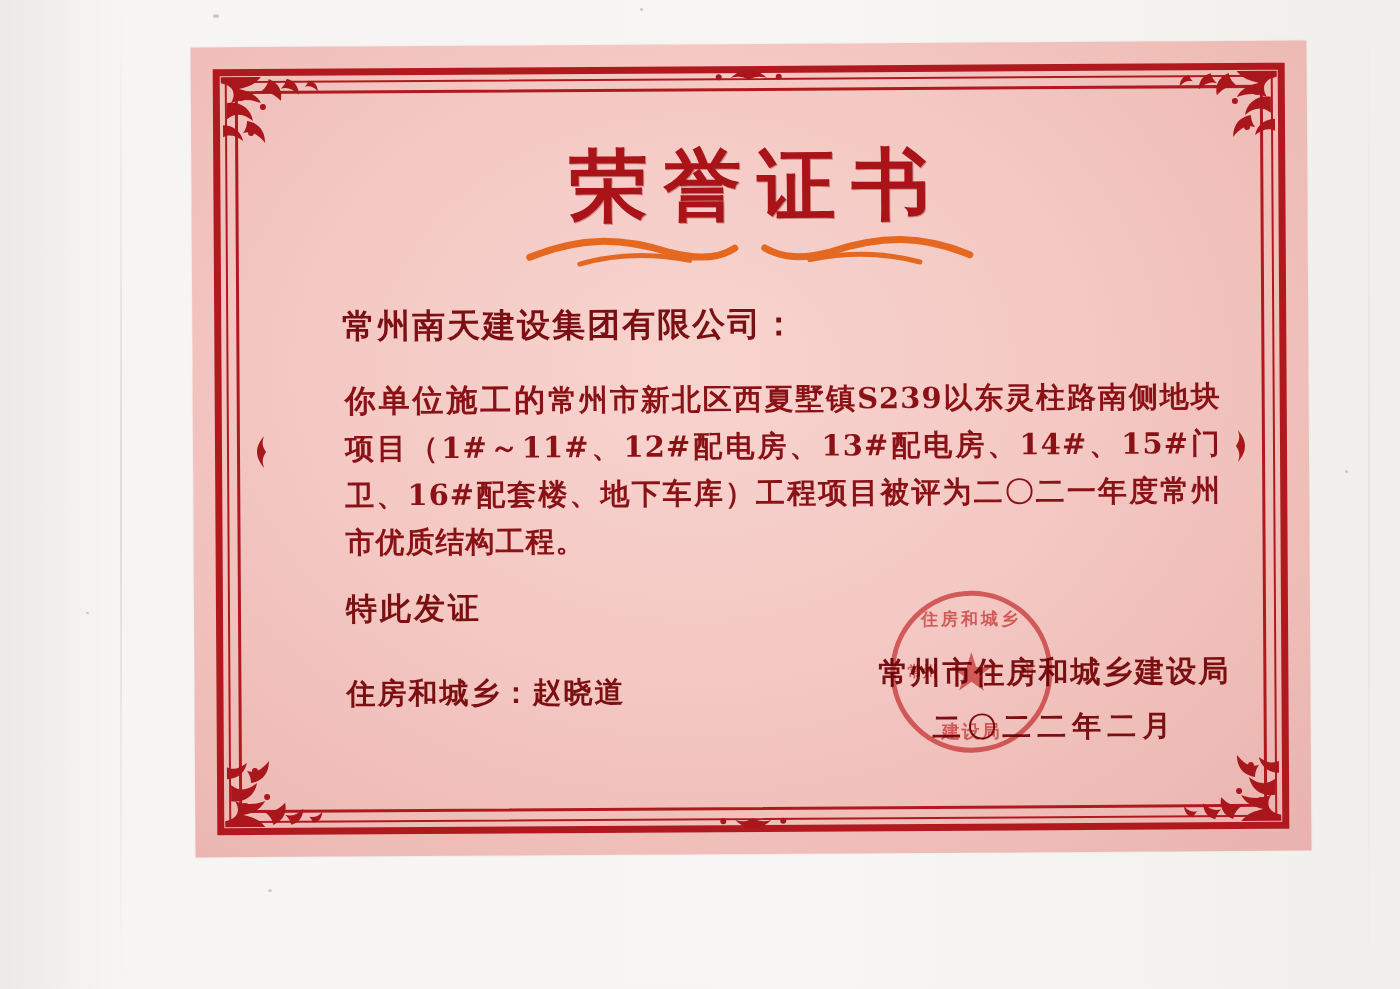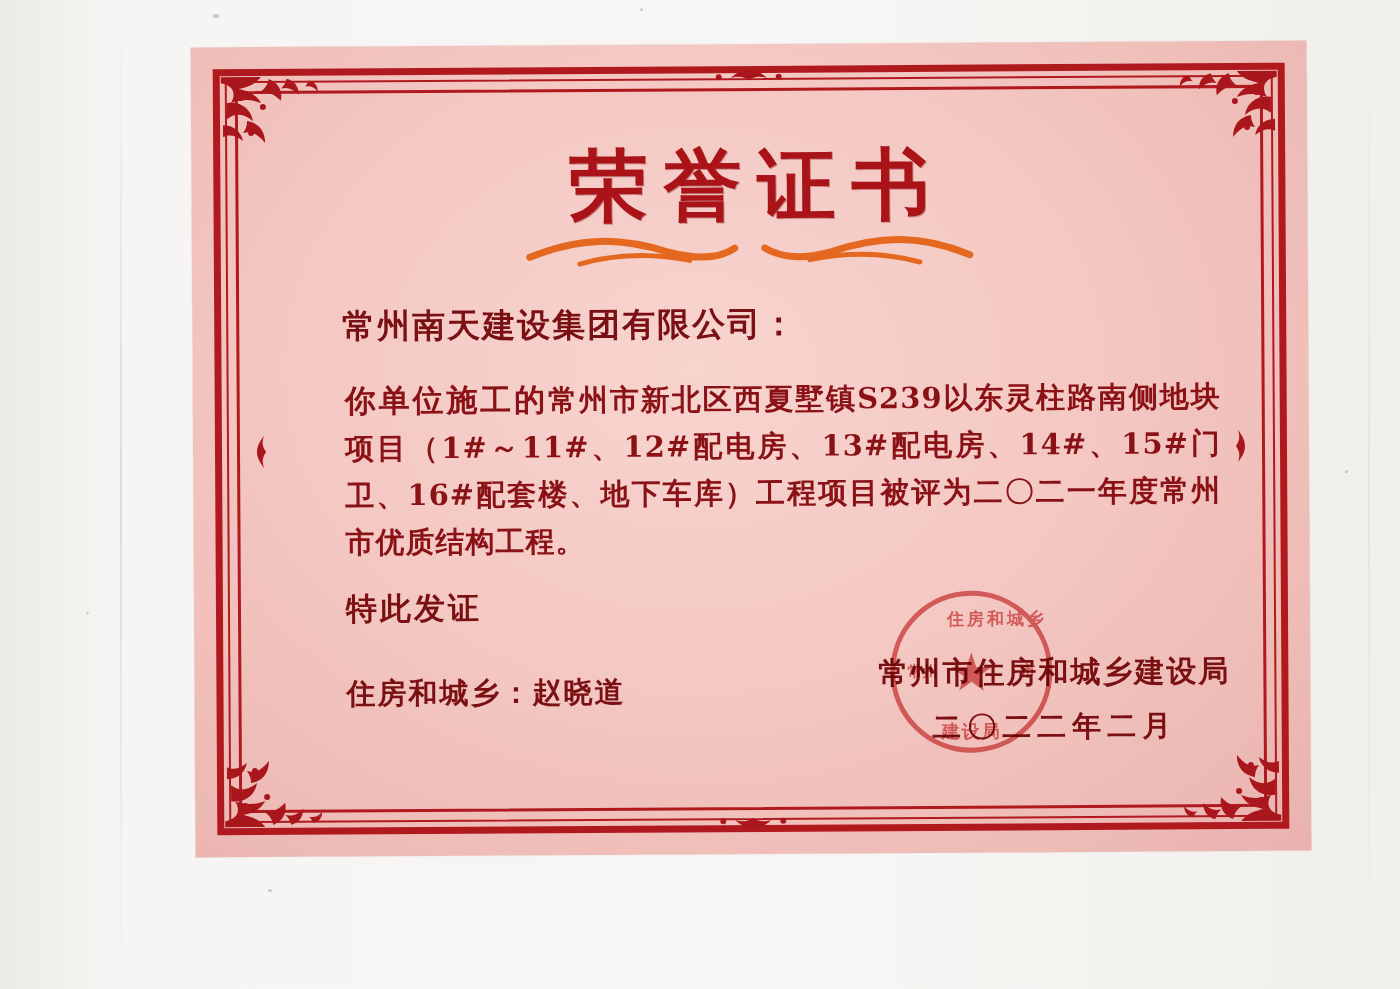--- a/index.html
+++ b/index.html
@@ -214,21 +214,21 @@
   .seal .seal-text-bottom {
     position: absolute;
     left: 0; right: 0;
     text-align: center;
     font-size: 17px;
     font-weight: 700;
     letter-spacing: 3px;
     font-family: "DejaVu Sans", "Liberation Sans", sans-serif;
     color: #cf3c3f;
   }
-  .seal .seal-text-top { top: 12px; text-align: right; }
+  .seal .seal-text-top { top: 12px; }
   .seal .seal-text-bottom { bottom: 4px; font-size: 18px; letter-spacing: 2px; }
   .seal .seal-side-l,
   .seal .seal-side-r {
     position: absolute;
     top: 50%;
     transform: translateY(-50%);
     font-size: 15px;
     font-weight: 700;
     font-family: "DejaVu Sans", "Liberation Sans", sans-serif;
     color: #cf3c3f;

